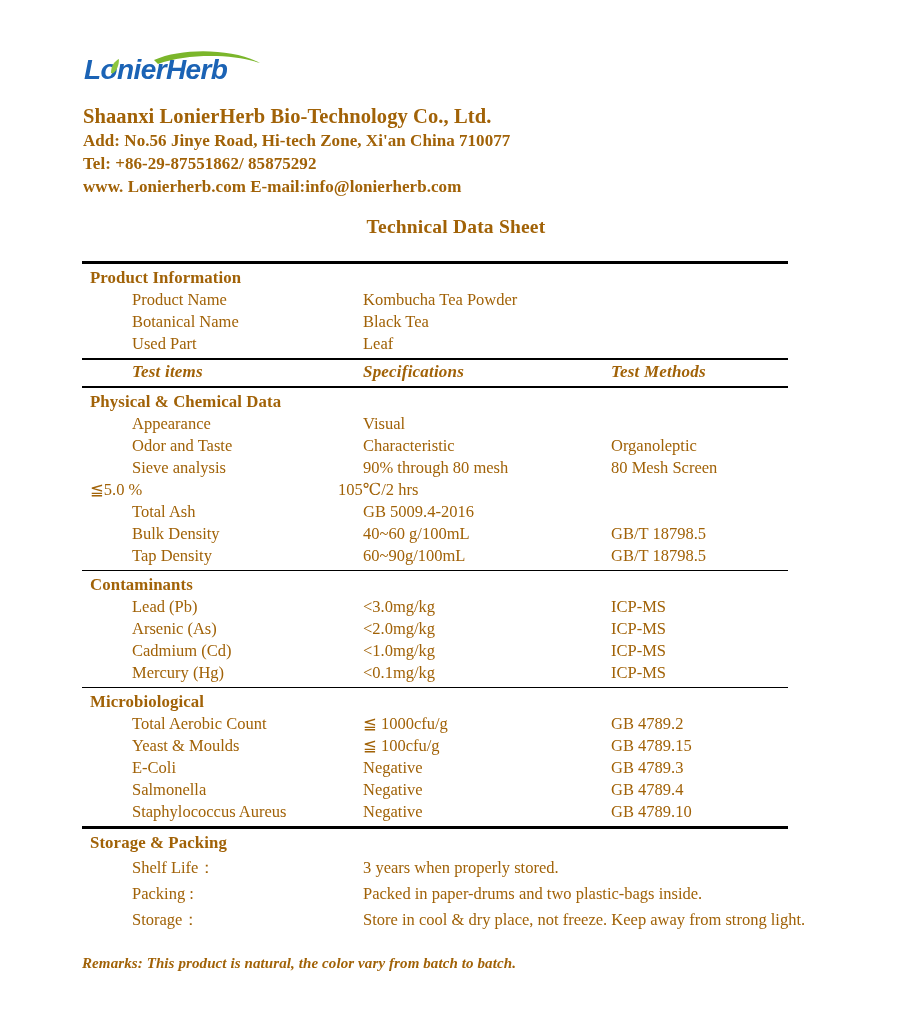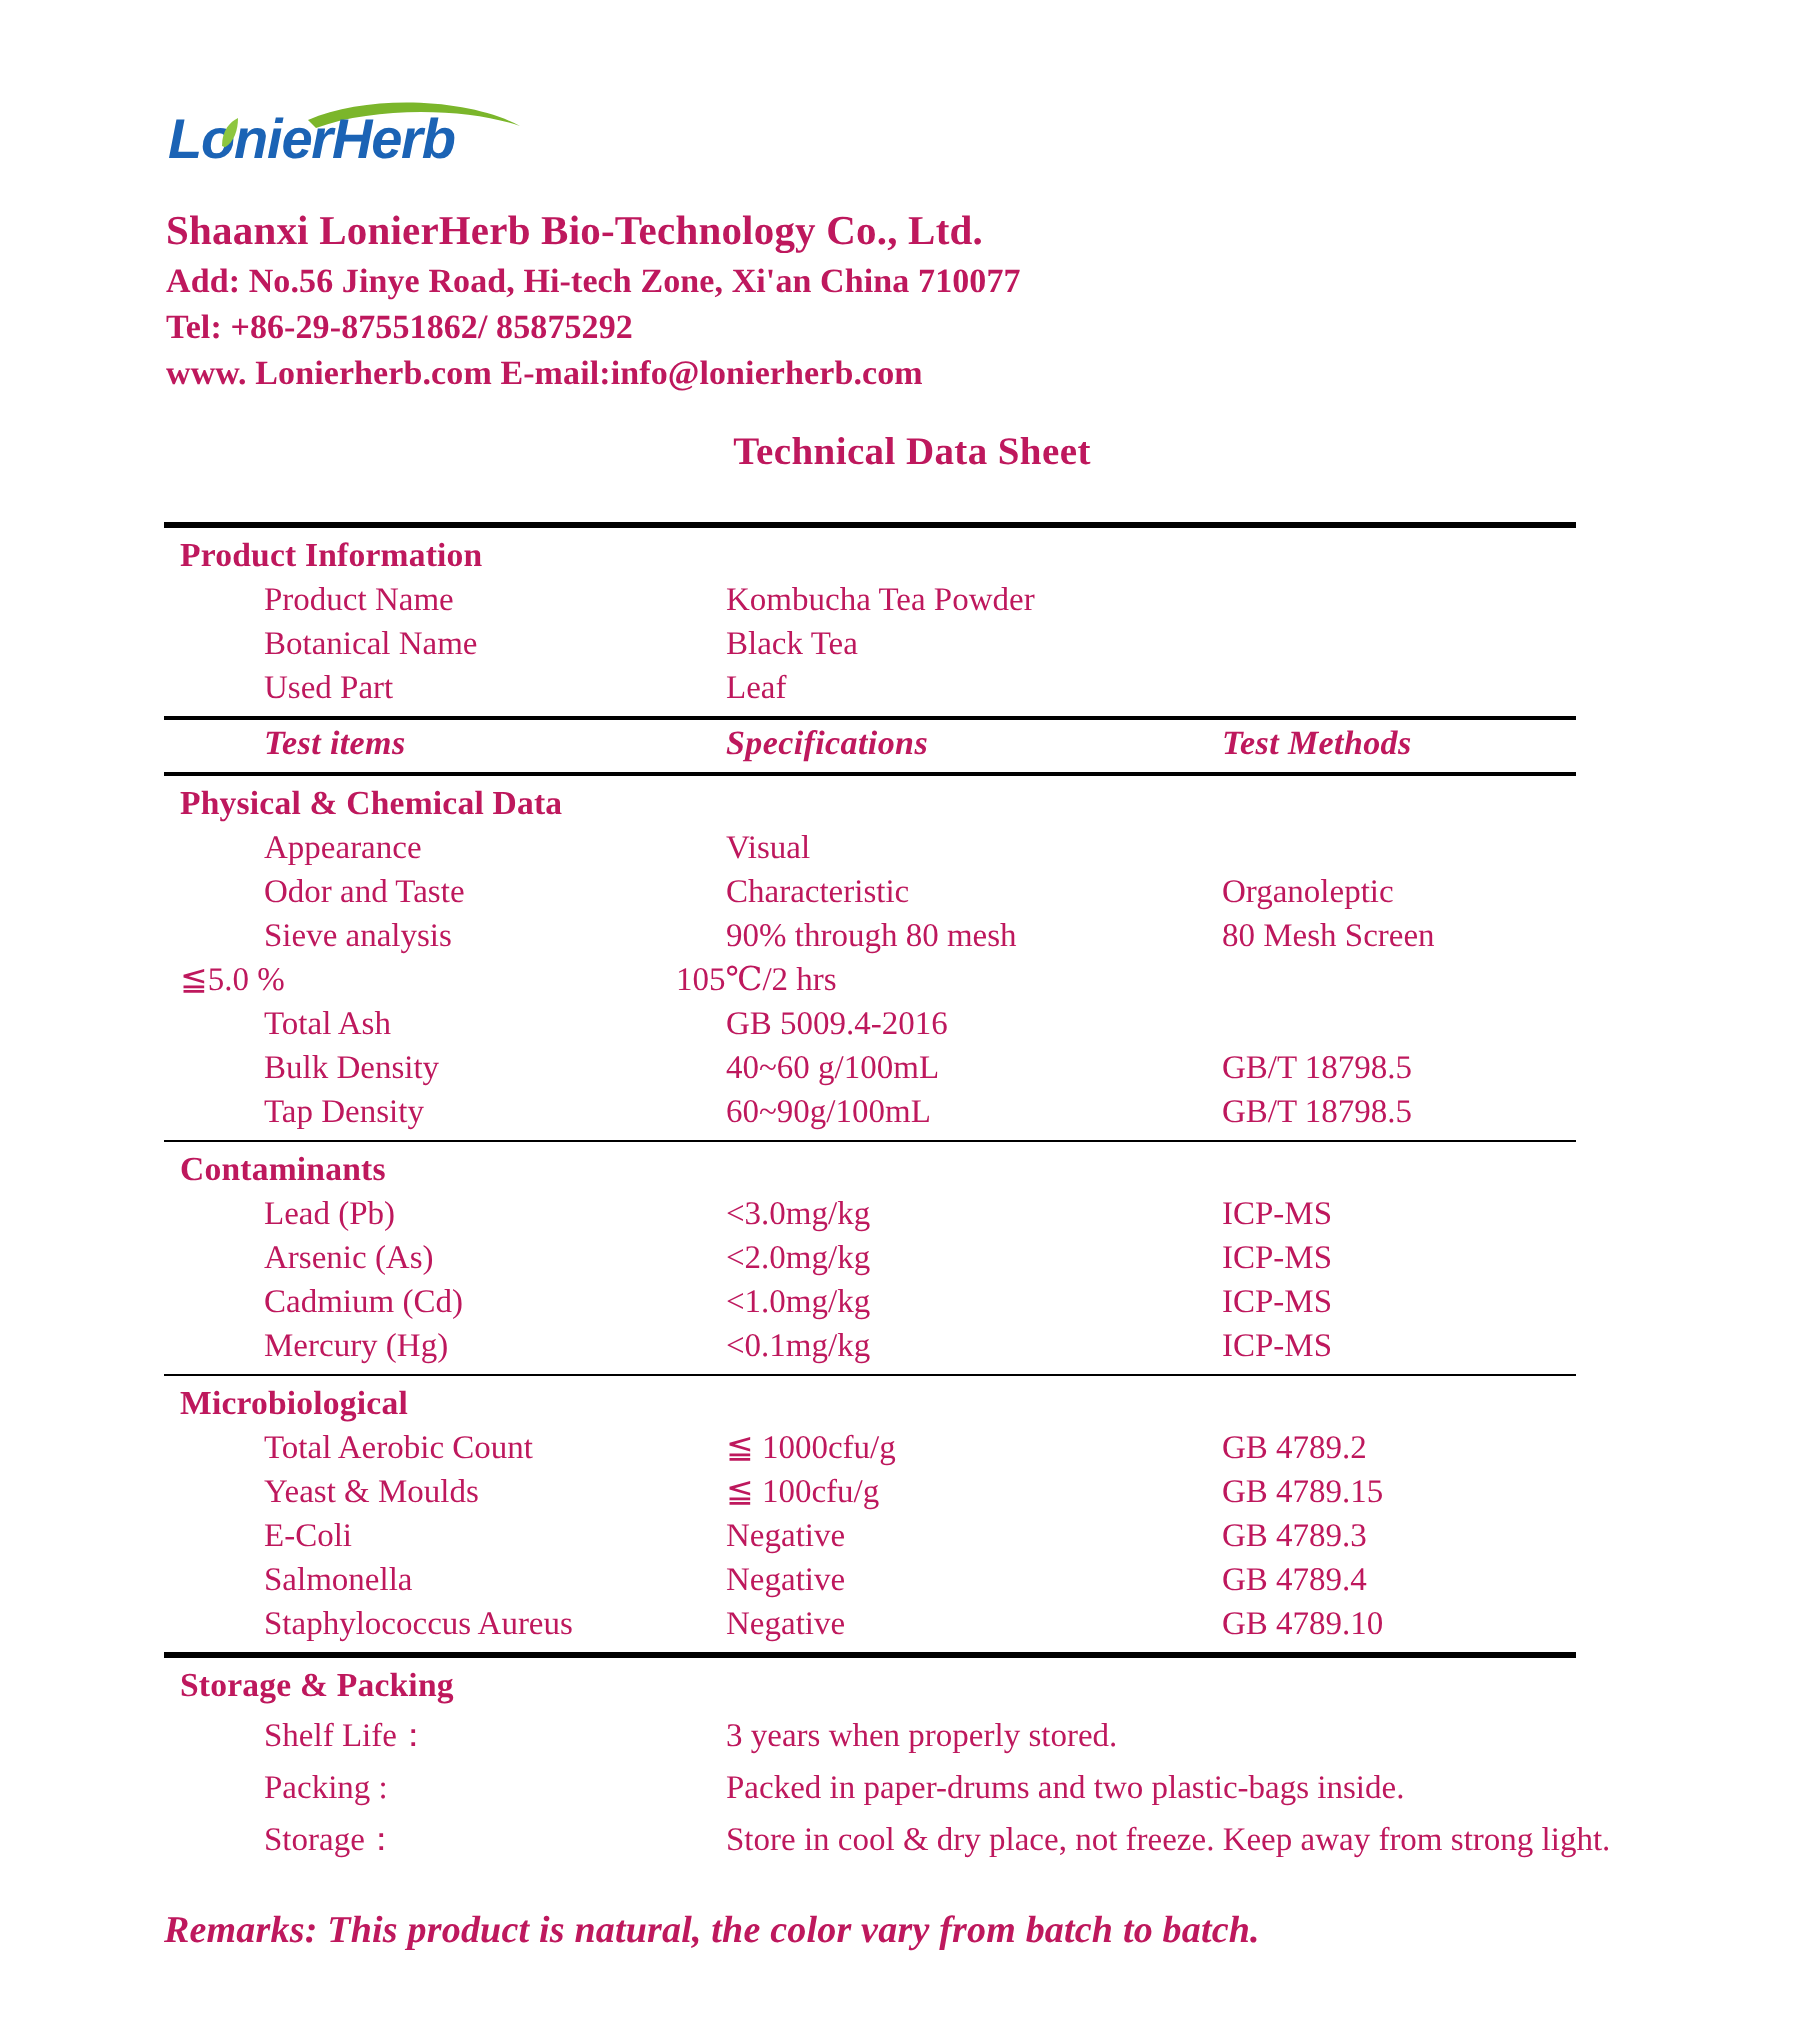--- a/index.html
+++ b/index.html
@@ -7,21 +7,21 @@
     margin: 0;
     padding: 0;
     background: #ffffff;
   }
   .page {
     position: relative;
     width: 900px;
     height: 1009px;
     background: #ffffff;
     font-family: "Liberation Serif", "DejaVu Serif", serif;
-    color: #be185d;
+    color: #a16207;
     overflow: hidden;
     border-radius: 19px;
   }
 
   
   .logo-block {
     position: absolute;
     left: 84px;
     top: 50px;
     width: 200px;
@@ -118,21 +118,21 @@
   }
   .spacer-3 { height: 3px; }
 
   
   .remarks {
     position: absolute;
     left: 82px;
     top: 955px;
     font-weight: bold;
     font-style: italic;
-    font-size: 19px;
+    font-size: 15px;
     letter-spacing: 0.1px;
     white-space: nowrap;
   }
 </style>
 </head>
 <body>
 
 <div class="page">
 
   <div class="logo-block">

